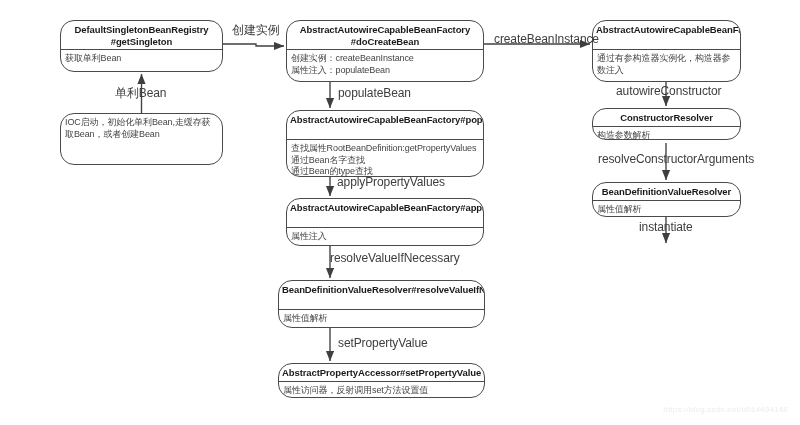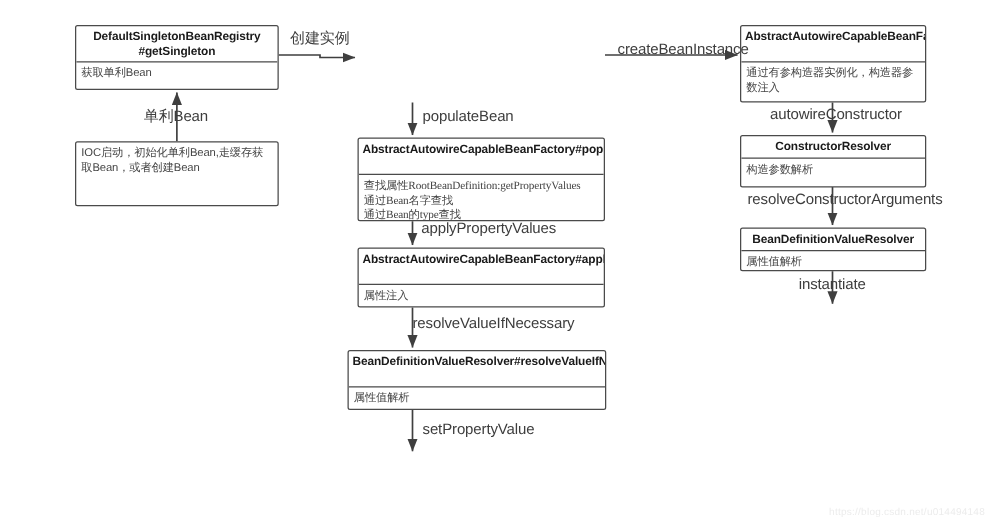--- a/index.html
+++ b/index.html
@@ -24,21 +24,21 @@
     position: absolute;
     left: 0; top: 0;
     width: 800px;
     height: 425px;
     pointer-events: none;
   }
   .node {
     position: absolute;
     box-sizing: border-box;
     border: 1px solid #4a4a4a;
-    border-radius: 2px;
+    border-radius: 14px;
     background: #ffffff;
     overflow: hidden;
   }
   .node-title {
     box-sizing: border-box;
     text-align: center;
     font-weight: bold;
     font-size: 9.5px;
     line-height: 11.5px;
     color: #1a1a1a;
@@ -111,45 +111,55 @@
   <div class="node" style="left:60px; top:20px; width:163px; height:52px;">
     <div class="node-title" style="height: 29px; white-space: pre-line;">DefaultSingletonBeanRegistry
 #getSingleton</div>
     <div class="node-body">获取单利Bean</div>
   </div>
 
   <div class="node" style="left:60px; top:113px; width:163px; height:52px;">
     <div class="node-body">IOC启动，初始化单利Bean,走缓存获取Bean，或者创建Bean</div>
   </div>
 
+  <div class="node" style="left:286px; top:20px; width:198px; height:62px;">
+    <div class="node-title" style="height: 29px; white-space: pre-line;">AbstractAutowireCapableBeanFactory
+#doCreateBean</div>
+    <div class="node-body" style="white-space: pre-line;">创建实例：createBeanInstance
+属性注入：populateBean</div>
+  </div>
 
   <div class="node" style="left:286px; top:110px; width:198px; height:67px;">
     <div class="node-title" style="height:29px;">AbstractAutowireCapableBeanFactory#populateBean</div>
-    <div class="node-body" style="white-space: pre-line; font-family: Liberation Serif, serif;">查找属性RootBeanDefinition:getPropertyValues
+    <div class="node-body" style="white-space: pre-line;">查找属性RootBeanDefinition:getPropertyValues
 通过Bean名字查找
 通过Bean的type查找</div>
   </div>
 
   <div class="node" style="left:286px; top:198px; width:198px; height:48px;">
     <div class="node-title" style="height:29px;">AbstractAutowireCapableBeanFactory#applyPropertyValues</div>
     <div class="node-body">属性注入</div>
   </div>
 
   <div class="node" style="left:278px; top:280px; width:207px; height:48px;">
     <div class="node-title" style="height:29px;">BeanDefinitionValueResolver#resolveValueIfNecessary</div>
     <div class="node-body">属性值解析</div>
   </div>
 
+  <div class="node" style="left:278px; top:363px; width:207px; height:35px;">
+    <div class="node-title" style="height:18px;">AbstractPropertyAccessor#setPropertyValue</div>
+    <div class="node-body">属性访问器，反射调用set方法设置值</div>
+  </div>
 
   <div class="node" style="left:592px; top:20px; width:149px; height:62px;">
     <div class="node-title" style="height:29px;">AbstractAutowireCapableBeanFactory#autowireConstructor</div>
     <div class="node-body">通过有参构造器实例化，构造器参数注入</div>
   </div>
 
-  <div class="node" style="left:592px; top:108px; width:149px; height:42px;">
+  <div class="node" style="left:592px; top:108px; width:149px; height:32px;">
     <div class="node-title" style="height:18px;">ConstructorResolver</div>
     <div class="node-body">构造参数解析</div>
   </div>
 
   <div class="node" style="left:592px; top:182px; width:149px; height:35px;">
     <div class="node-title" style="height:18px;">BeanDefinitionValueResolver</div>
     <div class="node-body">属性值解析</div>
   </div>
 
 

